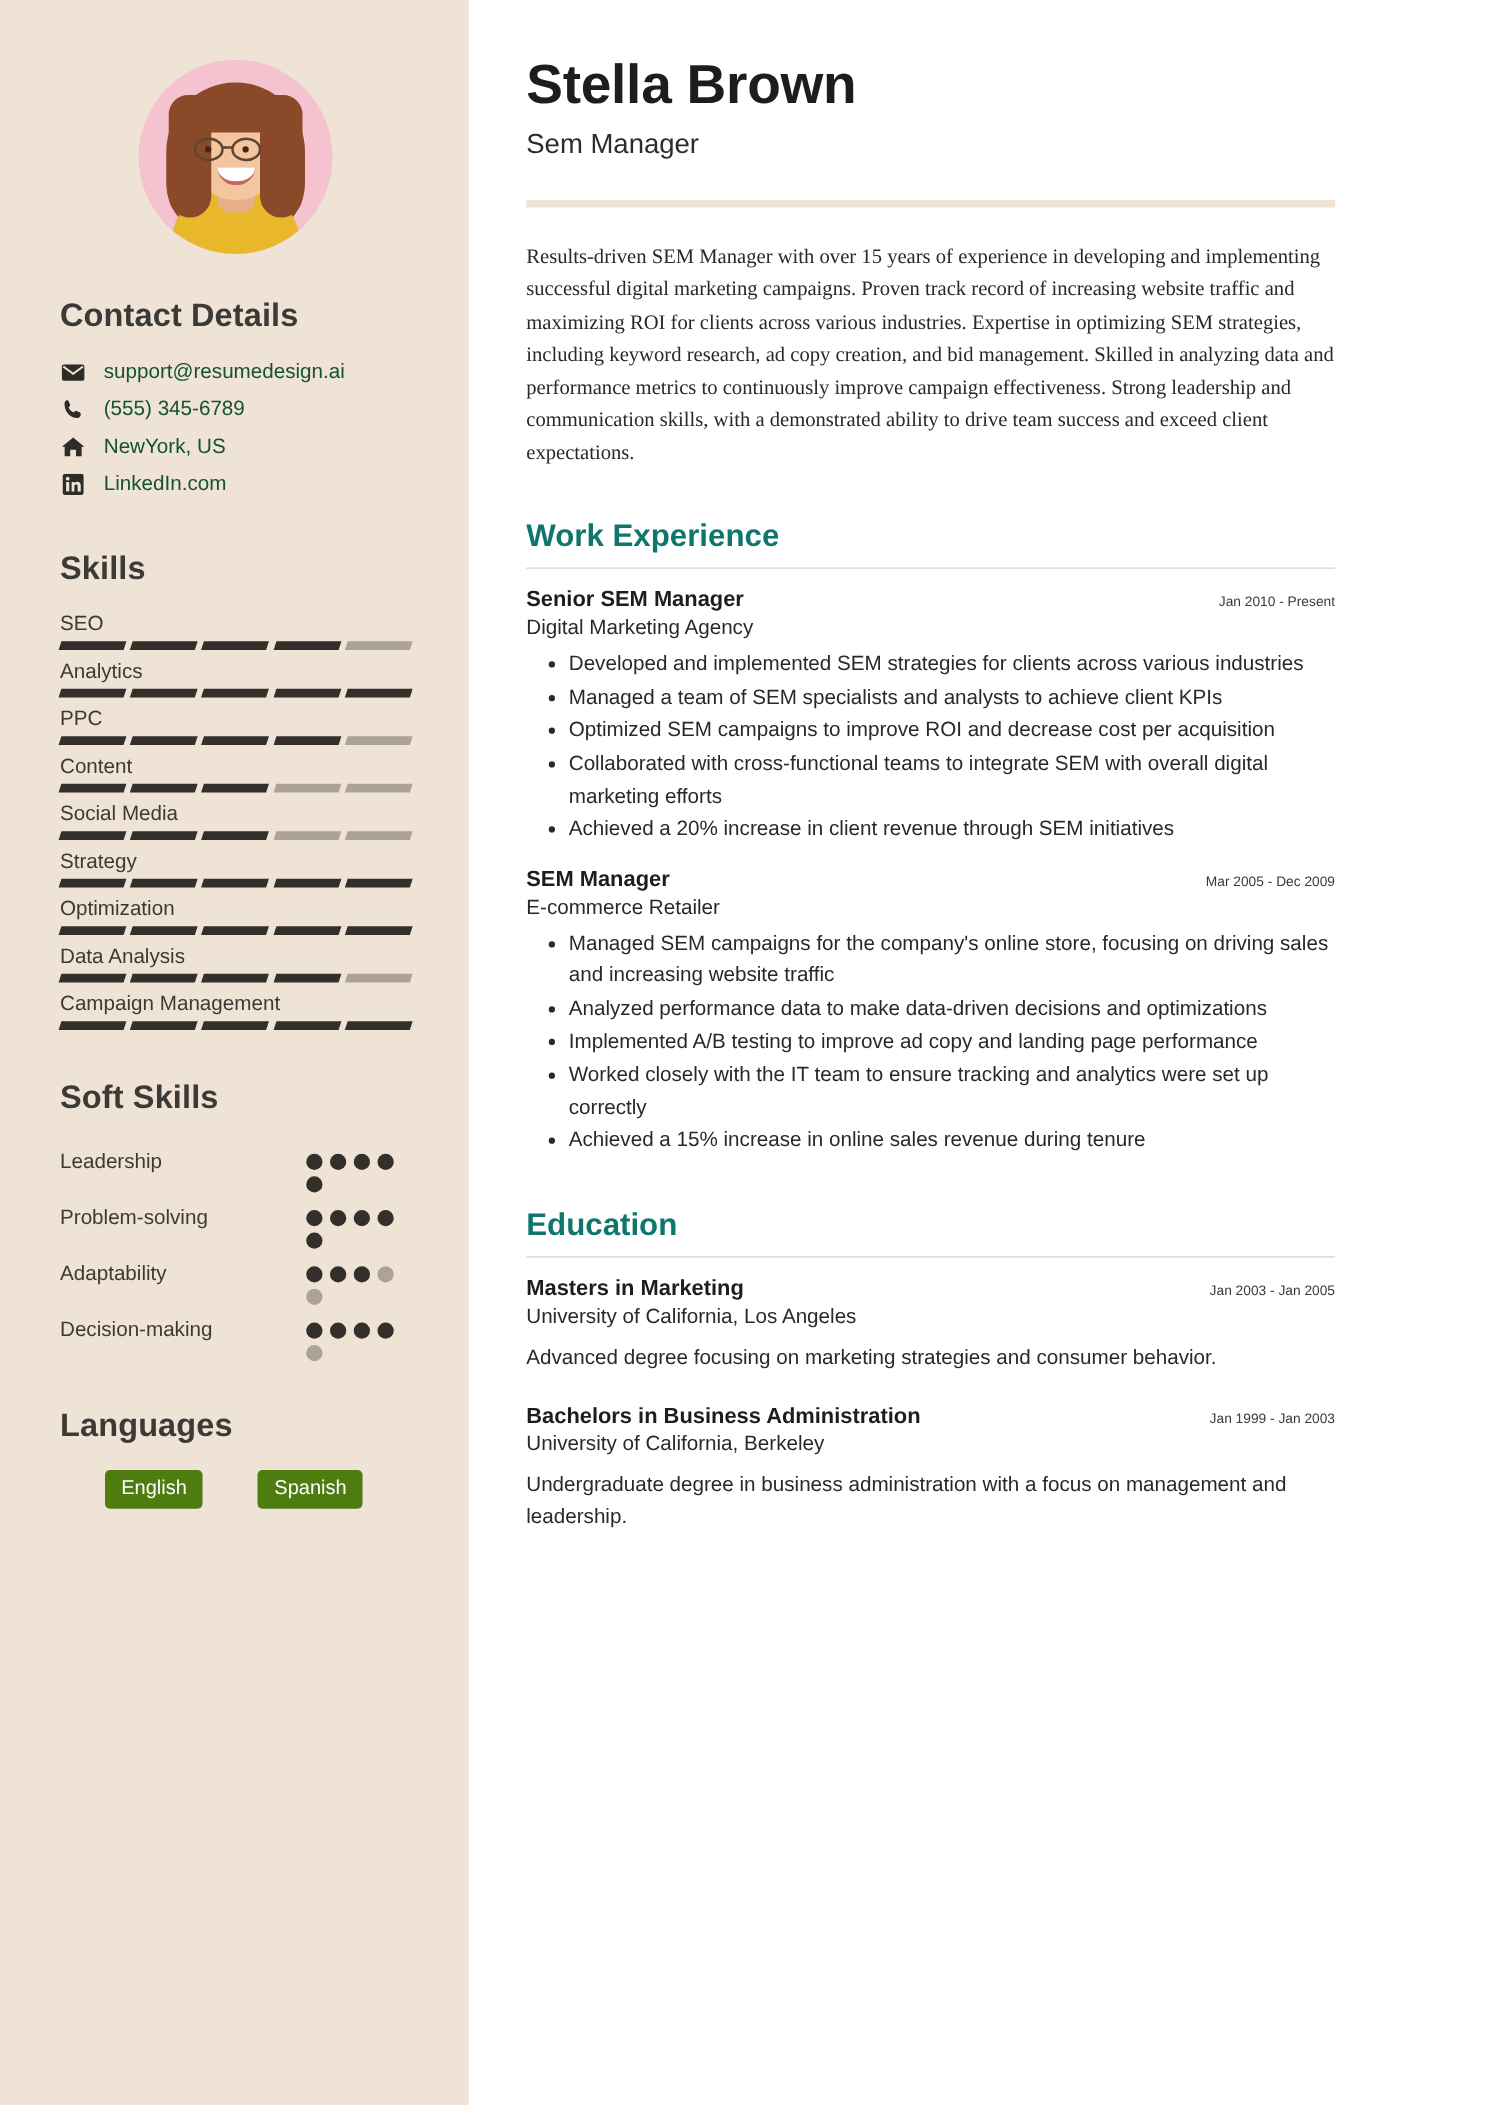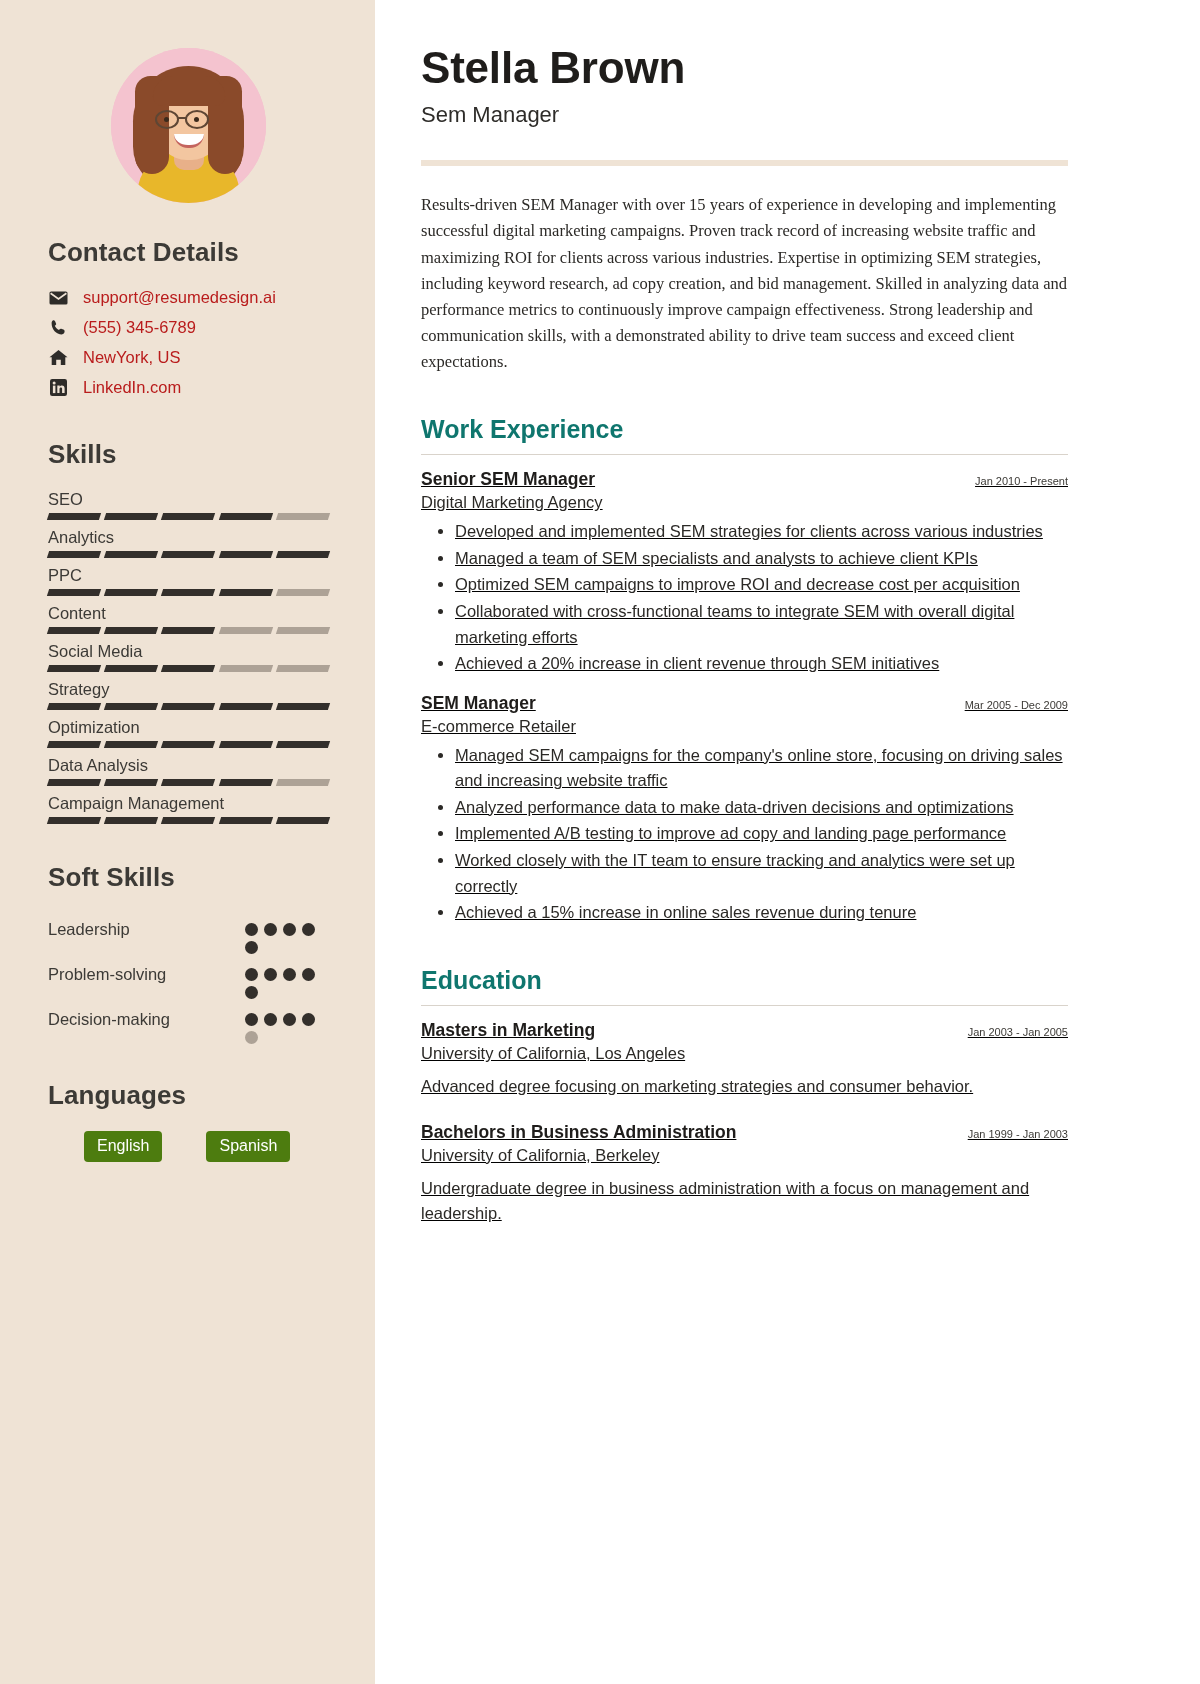--- a/index.html
+++ b/index.html
@@ -99,21 +99,21 @@
   }
 
   
   .contact-list { margin-bottom: 42px; }
   .contact-row {
     display: flex;
     align-items: center;
     gap: 14px;
     margin-bottom: 11px;
     font-size: 16.5px;
-    color: #b91c1c;
+    color: #14532d;
   }
   .contact-ico {
     width: 21px;
     flex: 0 0 21px;
     display: flex;
     align-items: center;
     justify-content: center;
     color: #2E2C29;
   }
   .contact-ico svg { display: block; }
@@ -214,21 +214,21 @@
     font-size: 25px;
     font-weight: bold;
     color: #0f766e;
     margin-bottom: 10px;
   }
   .sec-rule {
     height: 1.5px;
     background: #D9D3CB;
     margin-bottom: 14px;
   }
-  .entry { margin-bottom: 16px; text-decoration: underline; }
+  .entry { margin-bottom: 16px; }
   .entry-head {
     display: flex;
     align-items: baseline;
     justify-content: space-between;
     gap: 18px;
   }
   .entry-title {
     font-size: 17.5px;
     font-weight: bold;
     color: #1F1D1B;
@@ -442,20 +442,30 @@
           <div class="soft-label">Problem-solving</div>
           <div class="dots">
             <span class="dot on"></span>
             <span class="dot on"></span>
             <span class="dot on"></span>
             <span class="dot on"></span>
             <span class="dot on"></span>
           </div>
         </div>
         <div class="soft-row">
+          <div class="soft-label">Adaptability</div>
+          <div class="dots">
+            <span class="dot on"></span>
+            <span class="dot on"></span>
+            <span class="dot on"></span>
+            <span class="dot"></span>
+            <span class="dot"></span>
+          </div>
+        </div>
+        <div class="soft-row">
           <div class="soft-label">Decision-making</div>
           <div class="dots">
             <span class="dot on"></span>
             <span class="dot on"></span>
             <span class="dot on"></span>
             <span class="dot on"></span>
             <span class="dot"></span>
           </div>
         </div>
       </div>

